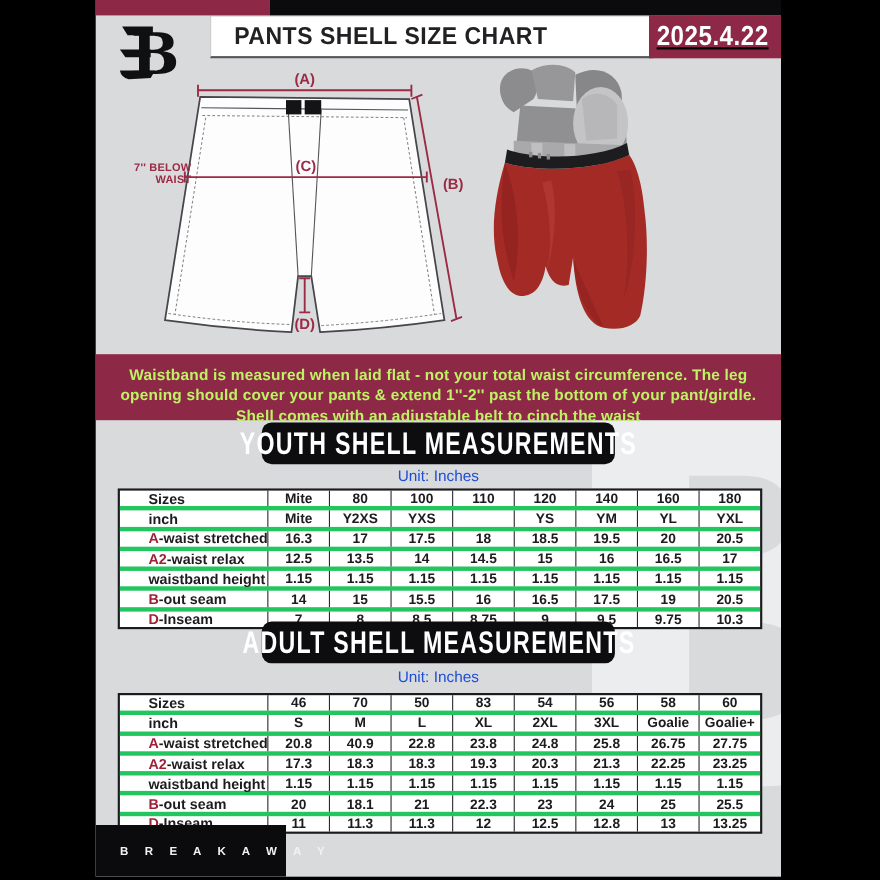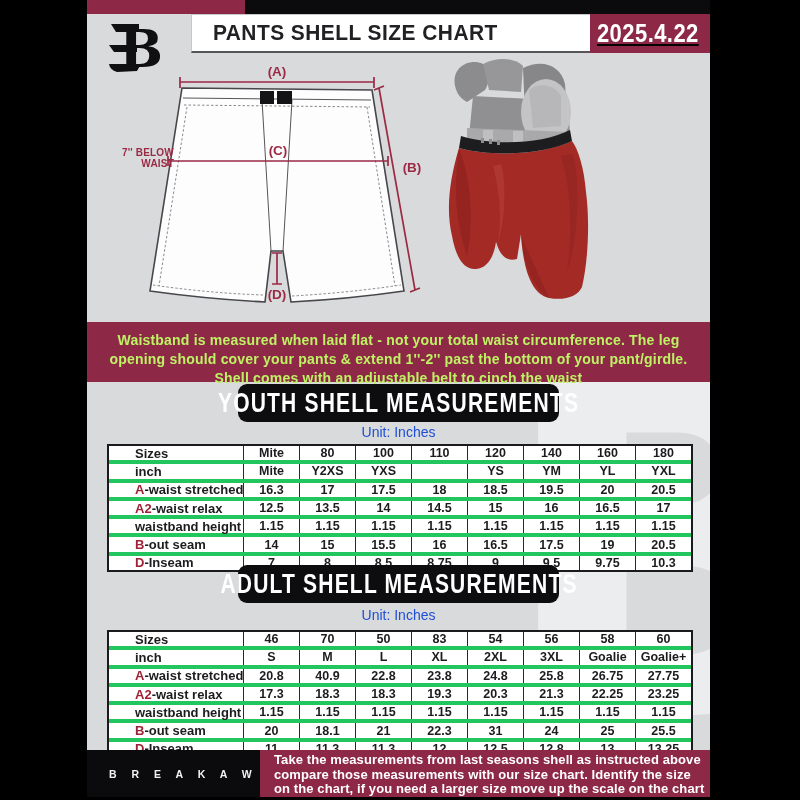--- a/index.html
+++ b/index.html
@@ -354,21 +354,21 @@
         </div>
         <div class="trow">
           <div class="tcell label">
             <span class="accent">B</span>
             <span>-out seam</span>
           </div>
           <div class="tcell">20</div>
           <div class="tcell">18.1</div>
           <div class="tcell">21</div>
           <div class="tcell">22.3</div>
-          <div class="tcell">31</div>
+          <div class="tcell">23</div>
           <div class="tcell">24</div>
           <div class="tcell">25</div>
           <div class="tcell">25.5</div>
         </div>
         <div class="trow">
           <div class="tcell label">
             <span class="accent">D</span>
             <span>-Inseam</span>
           </div>
           <div class="tcell">11</div>
@@ -384,20 +384,15 @@
 
     <div class="abs footer-black">
       <svg width="30" height="30" viewBox="0 0 58 58" style="margin-left:14px">
         <text x="12" y="49" font-family="DejaVu Serif, serif" font-weight="bold" font-size="52" fill="#c7c7c9">B</text>
         <polygon points="4,6 32,6 32,14 9,14" fill="#c7c7c9"></polygon>
         <polygon points="2,27 30,27 30,34 7,34" fill="#c7c7c9"></polygon>
         <path d="M2,46 L34,46 L30,53 L10,54 Q3,52 2,46 Z" fill="#c7c7c9"></path>
       </svg>
       <div class="brand-text">B R E A K A W A Y</div>
     </div>
-    <div class="abs footer-maroon">
-      <div>Take the measurements from last seasons shell as instructed above</div>
-      <div>compare those measurements  with our size chart. Identify the size</div>
-      <div>on the chart, if you need a larger size move up the scale on the chart</div>
-    </div>
 
   </div>
 </div>
 
 </body></html>

